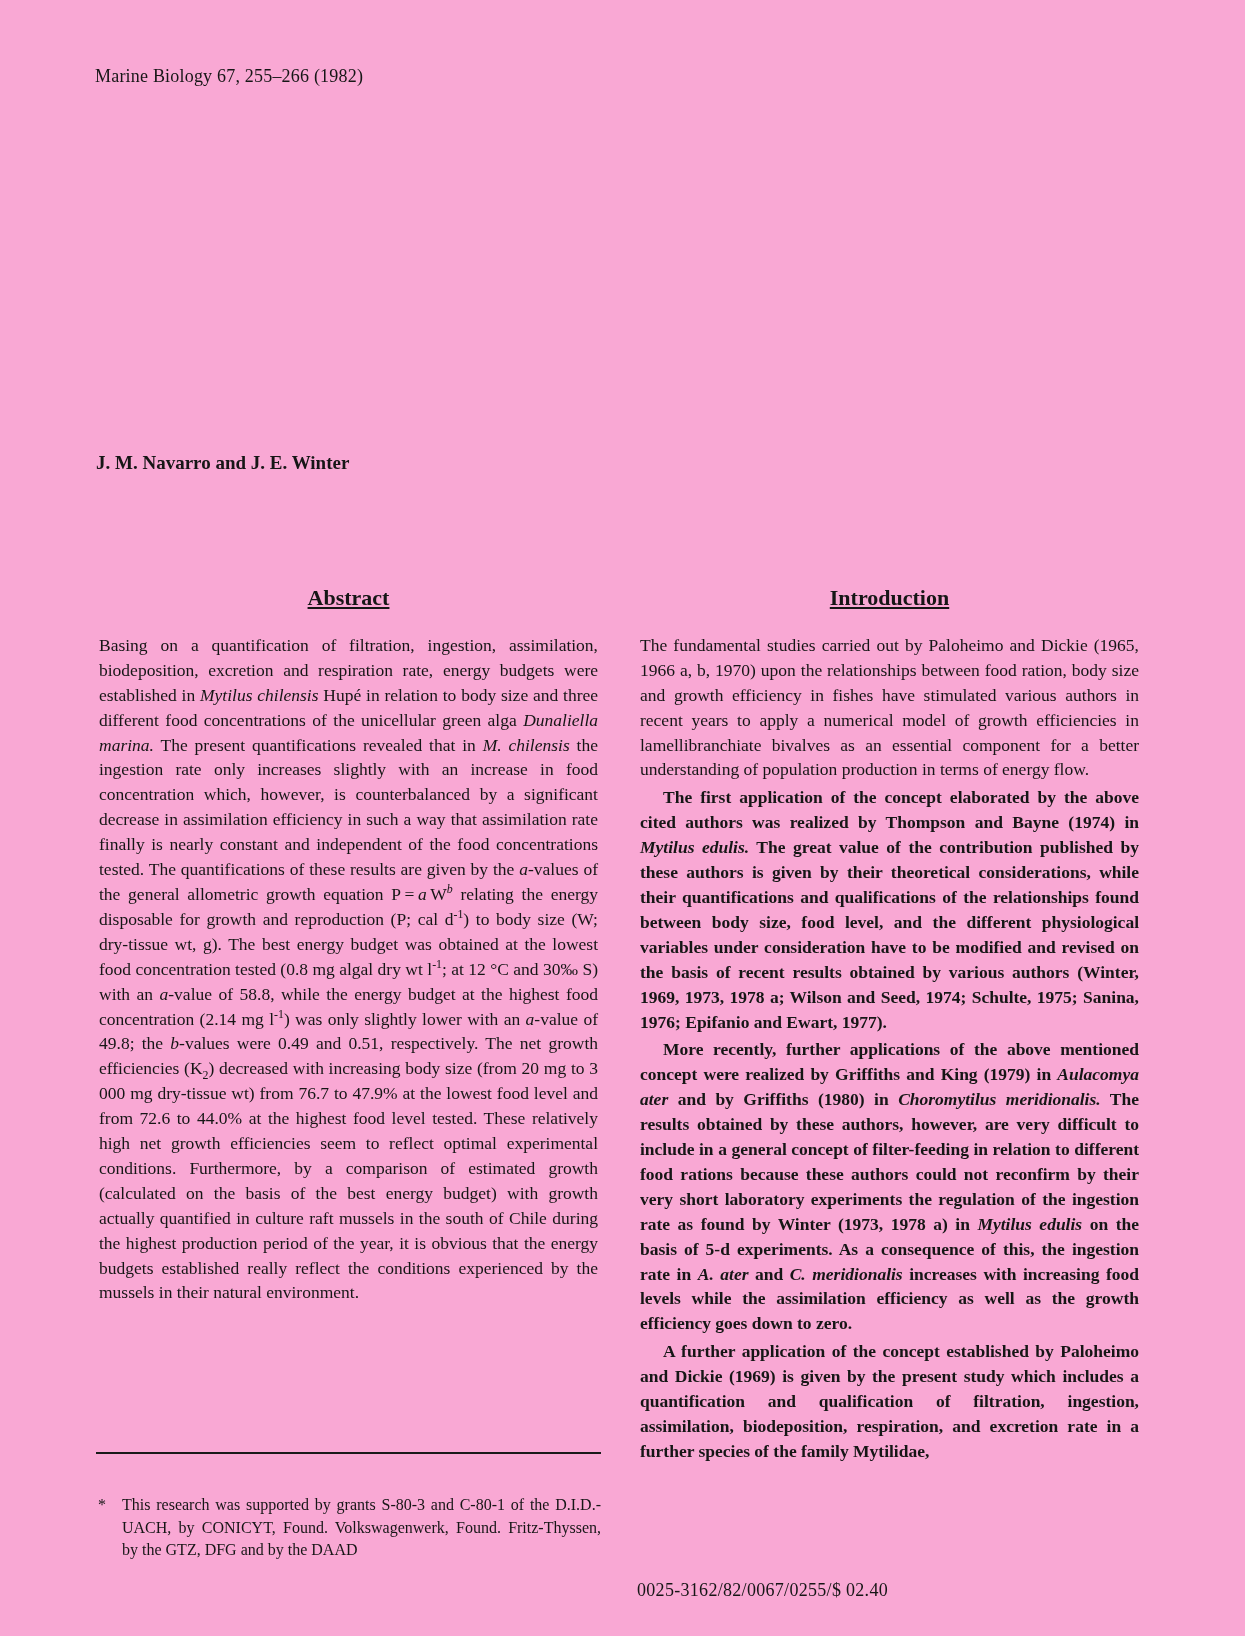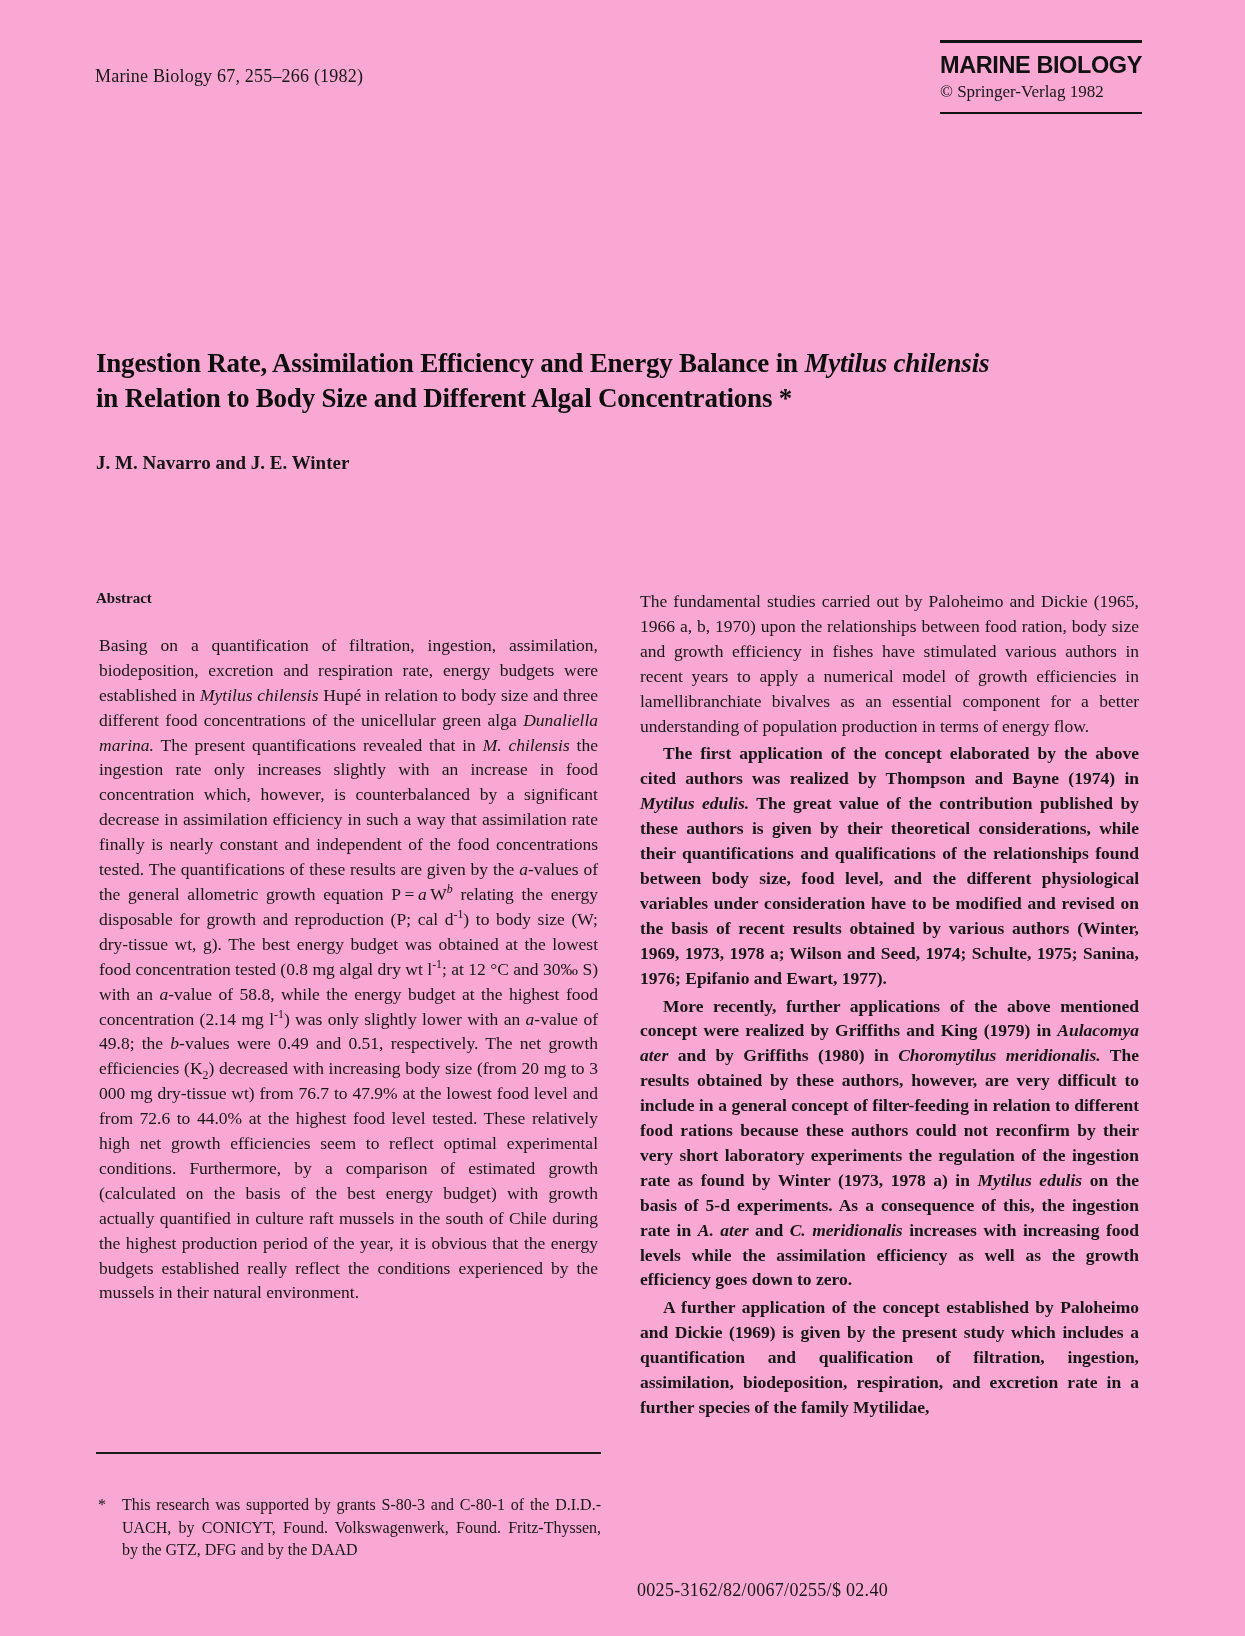--- a/index.html
+++ b/index.html
@@ -47,21 +47,21 @@
   }
   
   .col{
     position:absolute;top:586px;width:505px;
     font-size:17.5px;line-height:24.9px;text-align:justify;
     text-justify:inter-word;
   }
   .col-left{left:96px;}
   .col-right{left:637px;}
   .section-heading{
-    margin:0 0 22px 0;font-size:15px;font-weight:bold;text-align:left;
+    margin:0 0 22px 0;font-size:22px;font-weight:bold;text-align:center;text-decoration:underline;
   }
   .col p{margin:3px;}
   .col p.indented{text-indent:23px;font-weight:bold;}
   
   .footnote{
     position:absolute;left:96px;top:1452px;width:505px;
   }
   .footnote-rule{height:2px;background:#1a1a1a;margin-bottom:40px;}
   .footnote-text{
     position:relative;padding-left:26px;
@@ -74,38 +74,32 @@
     font-size:18px;text-align:left;letter-spacing:0.3px;
   }
 </style>
 </head>
 <body>
 
 <div class="page">
 
   <div class="journal-ref">Marine Biology 67, 255–266 (1982)</div>
 
-  <div class="masthead">
-    <div class="rule-top"></div>
-    <div class="masthead-title">MARINE BIOLOGY</div>
-    <div class="masthead-copy">© Springer-Verlag 1982</div>
-    <div class="rule-bottom"></div>
-  </div>
 
-  <h1 class="article-title"><span>Ingestion Rate, Assimilation Efficiency and Energy Balance in </span><span class="it">Mytilus chilensis</span><br><span>in Relation to Body Size and Different Algal Concentrations *</span></h1>
 
   <div class="article-authors">J. M. Navarro and J. E. Winter</div>
 
 
   <div class="col col-left">
     <h2 class="section-heading">Abstract</h2>
     <p><span>Basing on a quantification of filtration, ingestion, assimilation, biodeposition, excretion and respiration rate, energy budgets were established in </span><span class="it">Mytilus chilensis</span><span> Hupé in relation to body size and three different food concentrations of the unicellular green alga </span><span class="it">Dunaliella marina.</span><span> The present quantifications revealed that in </span><span class="it">M. chilensis</span><span> the ingestion rate only increases slightly with an increase in food concentration which, however, is counterbalanced by a significant decrease in assimilation efficiency in such a way that assimilation rate finally is nearly constant and independent of the food concentrations tested. The quantifications of these results are given by the </span><span class="it">a</span><span>-values of the general allometric growth equation P = </span><span class="it">a</span><span> W</span><sup class="it">b</sup><span> relating the energy disposable for growth and reproduction (P; cal d</span><sup>-1</sup><span>) to body size (W; dry-tissue wt, g). The best energy budget was obtained at the lowest food concentration tested (0.8 mg algal dry wt l</span><sup>-1</sup><span>; at 12 °C and 30‰ S) with an </span><span class="it">a</span><span>-value of 58.8, while the energy budget at the highest food concentration (2.14 mg l</span><sup>-1</sup><span>) was only slightly lower with an </span><span class="it">a</span><span>-value of 49.8; the </span><span class="it">b</span><span>-values were 0.49 and 0.51, respectively. The net growth efficiencies (K</span><sub>2</sub><span>) decreased with increasing body size (from 20 mg to 3 000 mg dry-tissue wt) from 76.7 to 47.9% at the lowest food level and from 72.6 to 44.0% at the highest food level tested. These relatively high net growth efficiencies seem to reflect optimal experimental conditions. Furthermore, by a comparison of estimated growth (calculated on the basis of the best energy budget) with growth actually quantified in culture raft mussels in the south of Chile during the highest production period of the year, it is obvious that the energy budgets established really reflect the conditions experienced by the mussels in their natural environment.</span></p>
   </div>
 
   <div class="col col-right">
+    <h2 class="section-heading">Introduction</h2>
     <p><span>The fundamental studies carried out by Paloheimo and Dickie (1965, 1966 a, b, 1970) upon the relationships between food ration, body size and growth efficiency in fishes have stimulated various authors in recent years to apply a numerical model of growth efficiencies in lamellibranchiate bivalves as an essential component for a better understanding of population production in terms of energy flow.</span></p>
     <p class="indented"><span>The first application of the concept elaborated by the above cited authors was realized by Thompson and Bayne (1974) in </span><span class="it">Mytilus edulis.</span><span> The great value of the contribution published by these authors is given by their theoretical considerations, while their quantifications and qualifications of the relationships found between body size, food level, and the different physiological variables under consideration have to be modified and revised on the basis of recent results obtained by various authors (Winter, 1969, 1973, 1978 a; Wilson and Seed, 1974; Schulte, 1975; Sanina, 1976; Epifanio and Ewart, 1977).</span></p>
     <p class="indented"><span>More recently, further applications of the above mentioned concept were realized by Griffiths and King (1979) in </span><span class="it">Aulacomya ater</span><span> and by Griffiths (1980) in </span><span class="it">Choromytilus meridionalis.</span><span> The results obtained by these authors, however, are very difficult to include in a general concept of filter-feeding in relation to different food rations because these authors could not reconfirm by their very short laboratory experiments the regulation of the ingestion rate as found by Winter (1973, 1978 a) in </span><span class="it">Mytilus edulis</span><span> on the basis of 5-d experiments. As a consequence of this, the ingestion rate in </span><span class="it">A. ater</span><span> and </span><span class="it">C. meridionalis</span><span> increases with increasing food levels while the assimilation efficiency as well as the growth efficiency goes down to zero.</span></p>
     <p class="indented"><span>A further application of the concept established by Paloheimo and Dickie (1969) is given by the present study which includes a quantification and qualification of filtration, ingestion, assimilation, biodeposition, respiration, and excretion rate in a further species of the family Mytilidae,</span></p>
   </div>
 
   <div class="footnote">
     <div class="footnote-rule"></div>
     <div class="footnote-text">
       <span class="footnote-marker">*</span>

